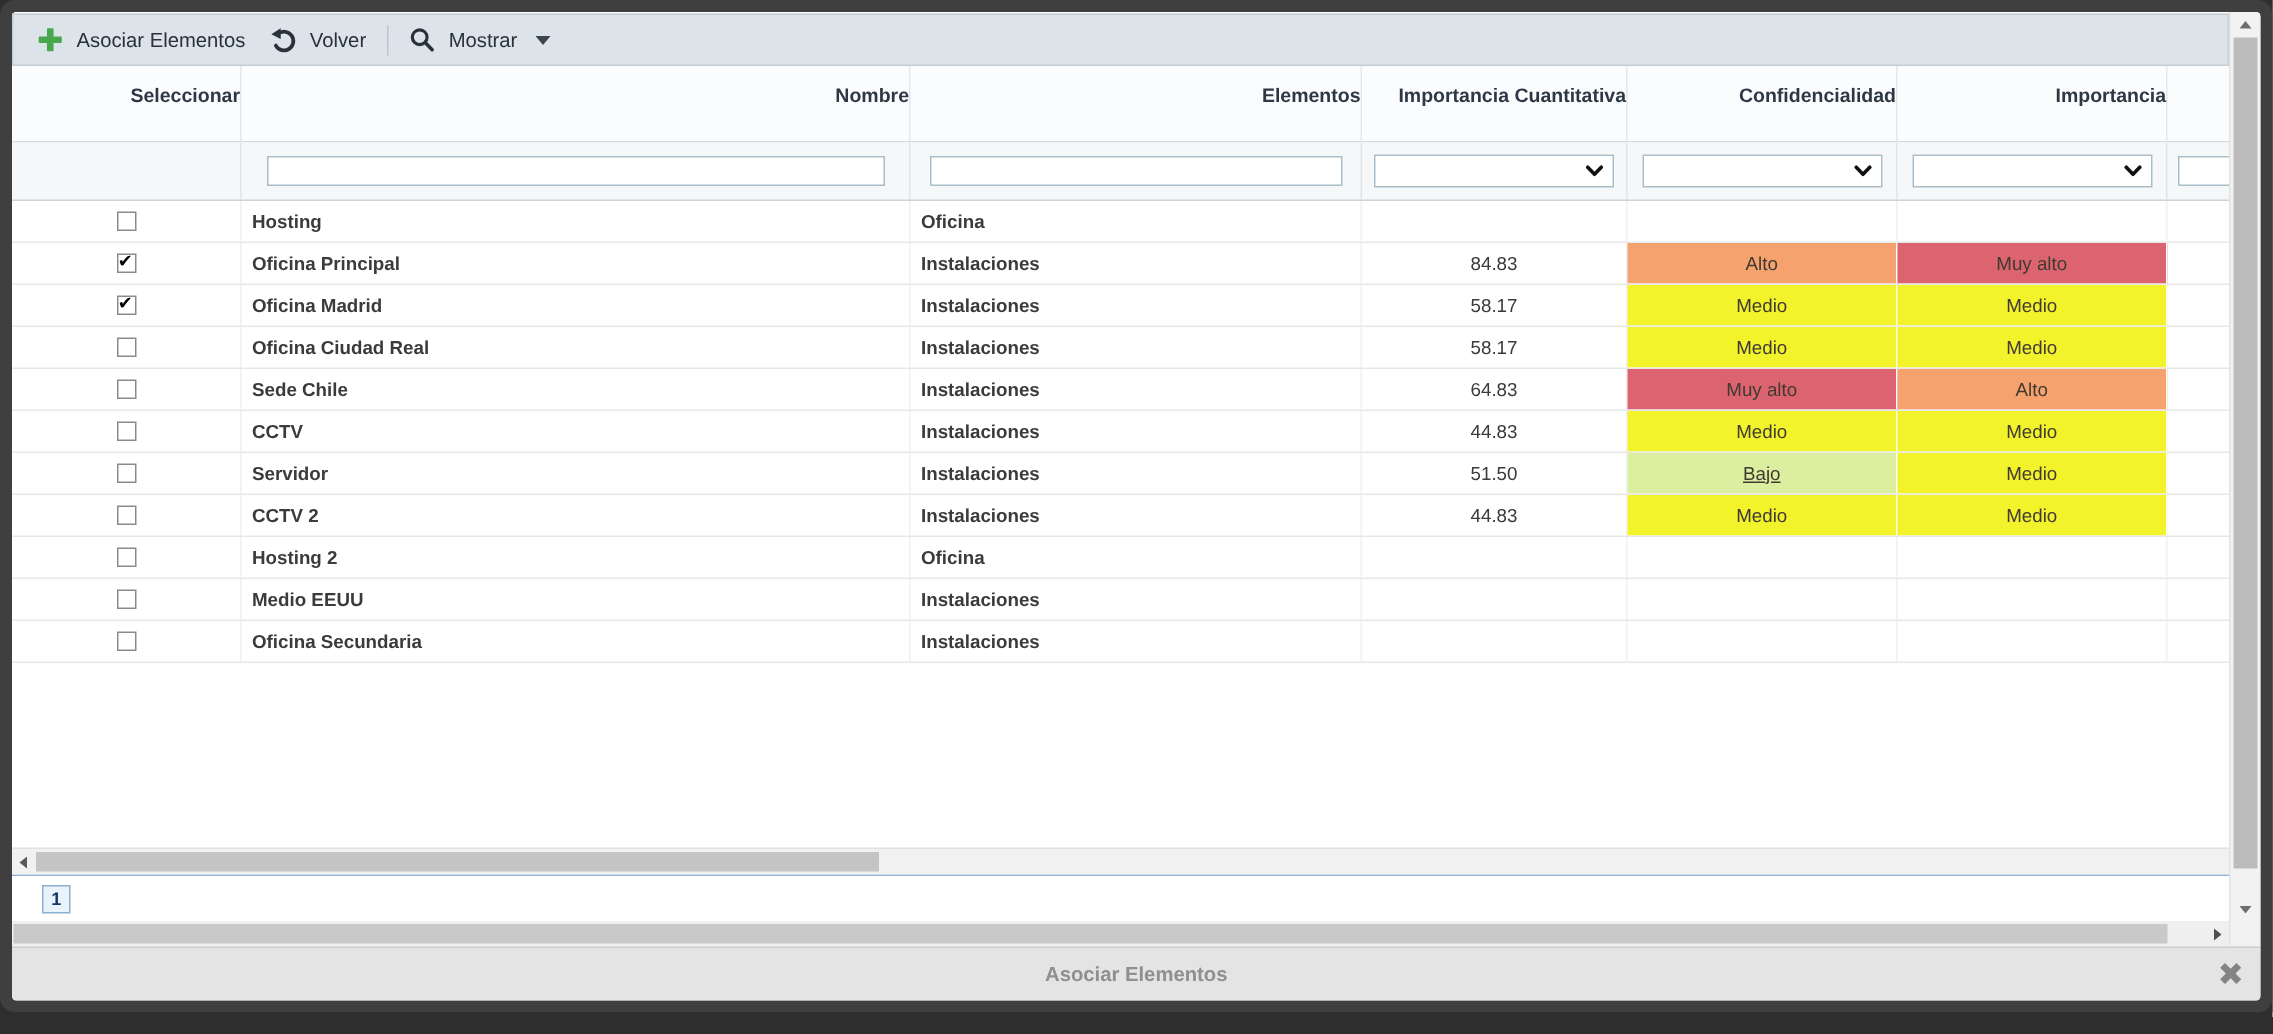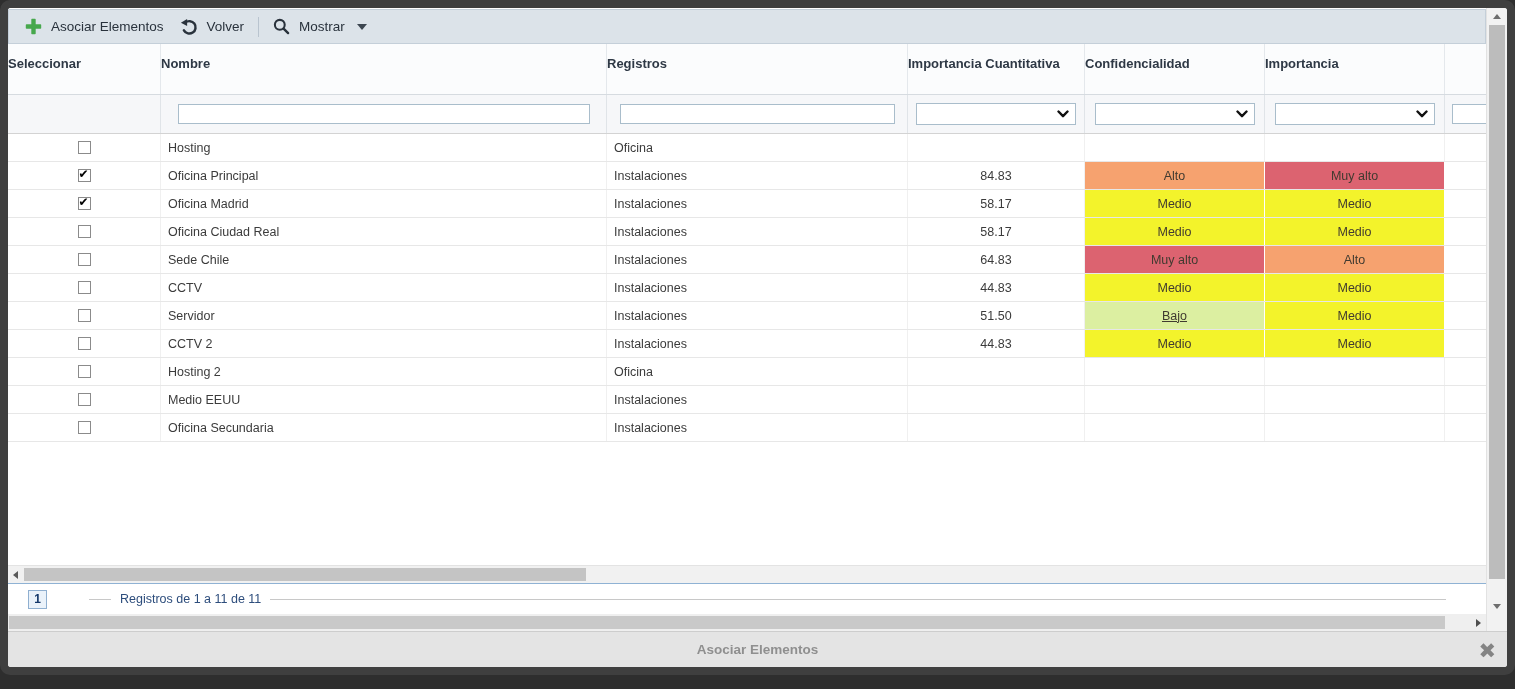--- a/index.html
+++ b/index.html
@@ -12,34 +12,34 @@
 
   
   .toolbar{height:33px;flex:none;background:#dce3e9;border:1px solid #c4cfd9;display:flex;align-items:center;padding:0 8px;margin:1px 0 0 0;}
   .tb-btn{display:flex;align-items:center;gap:9px;font-size:13.5px;color:#29323c;cursor:pointer;padding:0 8px;height:100%;}
   .tb-sep{width:1px;height:20px;background:#b9c4cf;margin:0 6px;}
   .caret-down{width:0;height:0;border-left:5px solid transparent;border-right:5px solid transparent;border-top:6px solid #3c4650;margin-left:3px;}
 
   
   .grid{flex:1;min-height:0;display:flex;flex-direction:column;border-bottom:1px solid #8fb2d4;overflow:hidden;}
   .header-row{display:flex;height:50px;flex:none;background:#fbfcfd;border-bottom:1px solid #d6dbe0;overflow:hidden;}
-  .hcell{box-sizing:border-box;border-right:1px solid #e4e8ec;padding-top:12px;text-align:left;font-weight:bold;font-size:13px;color:#2e3845;flex:none;}
+  .hcell{box-sizing:border-box;border-right:1px solid #e4e8ec;padding-top:12px;text-align:right;font-weight:bold;font-size:13px;color:#2e3845;flex:none;}
   .filter-row{display:flex;height:38px;flex:none;background:#f6f7f9;border-bottom:1px solid #d3d3d3;overflow:hidden;}
   .fcell{box-sizing:border-box;border-right:1px solid #e0e4e8;display:flex;align-items:center;justify-content:center;flex:none;}
   .fcell.start{justify-content:flex-start;padding-left:7px;}
   input.flt{height:20px;border:1px solid #a9bdcb;background:#fff;outline:none;font-size:12px;padding:0 4px;box-sizing:border-box;}
   .sel-wrap{position:relative;display:flex;align-items:center;}
   select.flt{height:22px;width:160px;border:1px solid #a9bdcb;background:#fff;appearance:none;-webkit-appearance:none;padding:0 24px 0 6px;font-size:12px;color:#333;box-sizing:border-box;}
   .sel-wrap svg{position:absolute;right:7px;pointer-events:none;}
 
   .tbody{flex:1;min-height:0;overflow:hidden;background:#fff;}
   .row{display:flex;height:27px;border-bottom:1px solid #e7e7e7;background:#fff;overflow:hidden;}
   .cell{box-sizing:border-box;border-right:1px solid #f0f0f0;font-size:12.5px;color:#3b3b3b;display:flex;align-items:center;flex:none;}
   .cell.center{justify-content:center;}
-  .cell.left{padding-left:7px;}
+  .cell.left{padding-left:7px;font-weight:bold;}
   .cell.colored{border-right:1px solid #fff;color:#403a30;}
 
   .c0{width:153px;} .c1{width:446px;} .c2{width:301px;} .c3{width:177px;} .c4{width:180px;} .c5{width:180px;} .c6{width:220px;border-right:none;}
 
   .cb{appearance:none;-webkit-appearance:none;width:13px;height:13px;border:1px solid #8b8b8b;background:#fff;margin:0;position:relative;cursor:pointer;}
   .cb:checked::after{content:"\2714";position:absolute;left:0px;top:-2px;font-size:12px;line-height:13px;color:#000;}
 
   
   .hsb-inner{height:17px;flex:none;background:#f1f1f1;border-top:1px solid #e3e3e3;display:flex;align-items:center;}
   .hsb-btn{width:15px;height:100%;display:flex;align-items:center;justify-content:center;flex:none;cursor:pointer;}
@@ -113,21 +113,21 @@
             </span>
             <span>Mostrar</span>
             <span class="caret-down"></span>
           </div>
         </div>
 
         <div class="grid">
           <div class="header-row">
               <div class="hcell c0">Seleccionar</div>
               <div class="hcell c1">Nombre</div>
-              <div class="hcell c2">Registros</div>
+              <div class="hcell c2">Elementos</div>
               <div class="hcell c3">Importancia Cuantitativa</div>
               <div class="hcell c4">Confidencialidad</div>
               <div class="hcell c5">Importancia</div>
               <div class="hcell c6"></div>
             </div>
 
           <div class="filter-row">
             <div class="fcell c0"></div>
             <div class="fcell c1">
               <input class="flt" style="width: 412px;" type="text" value="">
@@ -293,25 +293,20 @@
                 <span class="tri-left"></span>
               </div>
             <div class="hsb-track">
               <div class="hsb-thumb"></div>
             </div>
           </div>
         </div>
 
         <div class="pager">
           <div class="page-btn">1</div>
-          <div class="records">
-            <span class="rline-short"></span>
-            <span class="rtext">Registros de 1 a 11 de 11</span>
-            <span class="rline-long"></span>
-          </div>
         </div>
 
       </div>
 
       <div class="vsb">
         <div class="vsb-btn">
             <span class="tri-up"></span>
           </div>
         <div class="vsb-thumb"></div>
         <div class="vsb-spacer"></div>

